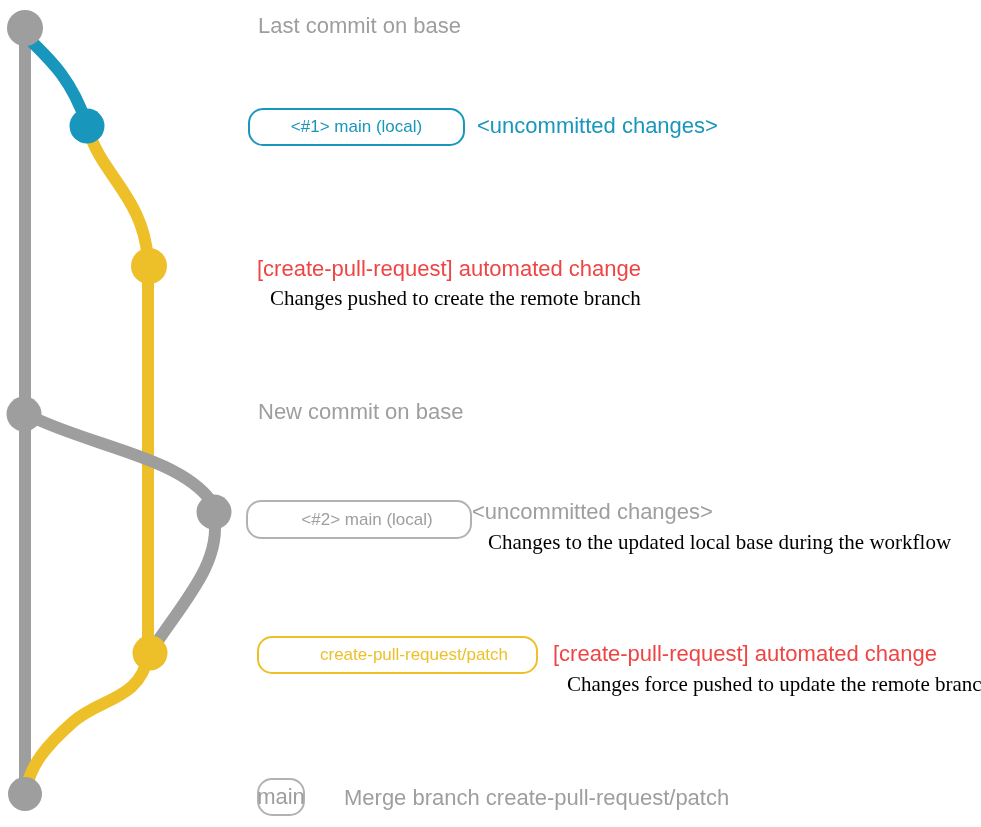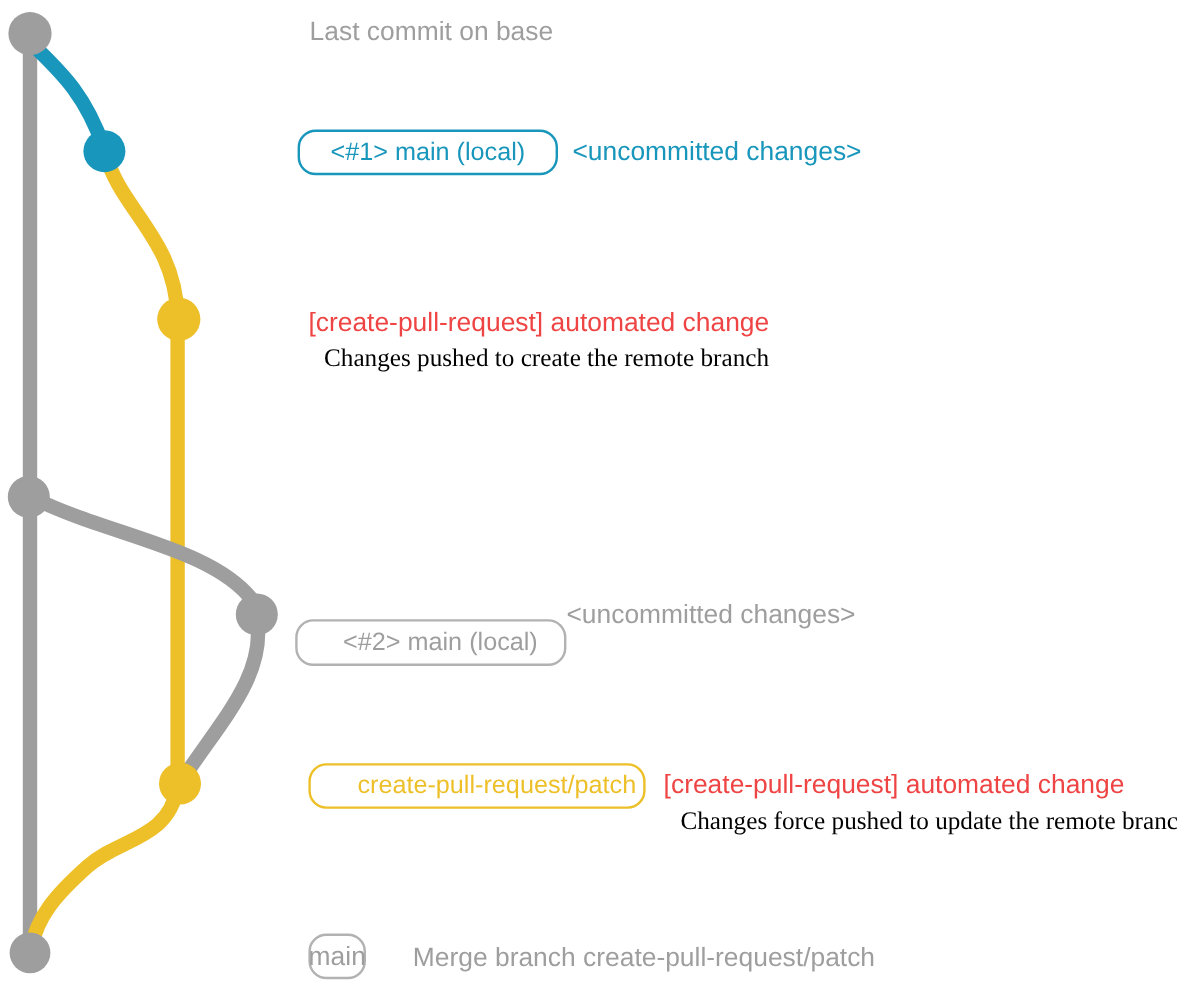--- a/index.html
+++ b/index.html
@@ -31,21 +31,21 @@
   }
 
   .badge {
     position: absolute;
     display: flex;
     align-items: center;
     justify-content: center;
     box-sizing: border-box;
     border: 2px solid;
     border-radius: 15px;
-    font-size: 21px;
+    font-size: 17px;
     background: #ffffff;
   }
   .badge-teal   { border-color: #1896bb; color: #1896bb; }
   .badge-gray   { border-color: #b2b2b2; color: #9e9e9e; }
   .badge-yellow { border-color: #edc02a; color: #edc02a; padding-left: 33px; }
 </style>
 </head>
 <body>
 
 <div class="stage">
@@ -77,25 +77,27 @@
   <div class="abs title" style="left:258px; top:13px;">Last commit on base</div>
 
   <div class="badge badge-teal" style="left:248px; top:108px; width:217px; height:38px;">
     <span>&lt;#1&gt; main (local)</span>
   </div>
   <div class="abs heading heading-teal" style="left:477px; top:113px;">&lt;uncommitted changes&gt;</div>
 
   <div class="abs heading heading-yellow" style="left:257px; top:256px;">[create-pull-request] automated change</div>
   <div class="abs desc" style="left:270px; top:286px;">Changes pushed to create the remote branch</div>
 
+  <div class="abs title" style="left:258px; top:399px;">New commit on base</div>
 
-  <div class="badge badge-gray" style="left:246px; top:516px; width:226px; height:39px;padding-left:16px;">
+  <div class="badge badge-gray" style="left:246px; top:500px; width:226px; height:39px;padding-left:16px;">
     <span>&lt;#2&gt; main (local)</span>
   </div>
   <div class="abs heading heading-gray" style="left:472px; top:499px;">&lt;uncommitted changes&gt;</div>
+  <div class="abs desc" style="left:488px; top:530px;">Changes to the updated local base during the workflow</div>
 
   <div class="badge badge-yellow" style="left:257px; top:636px; width:281px; height:38px;">
     <span>create-pull-request/patch</span>
   </div>
   <div class="abs heading heading-yellow" style="left:553px; top:641px;">[create-pull-request] automated change</div>
   <div class="abs desc" style="left:567px; top:672px;">Changes force pushed to update the remote branch</div>
 
   <div class="badge badge-gray" style="left:257px; top:778px; width:48px; height:38px; font-size:22px;">
     <span>main</span>
   </div>

